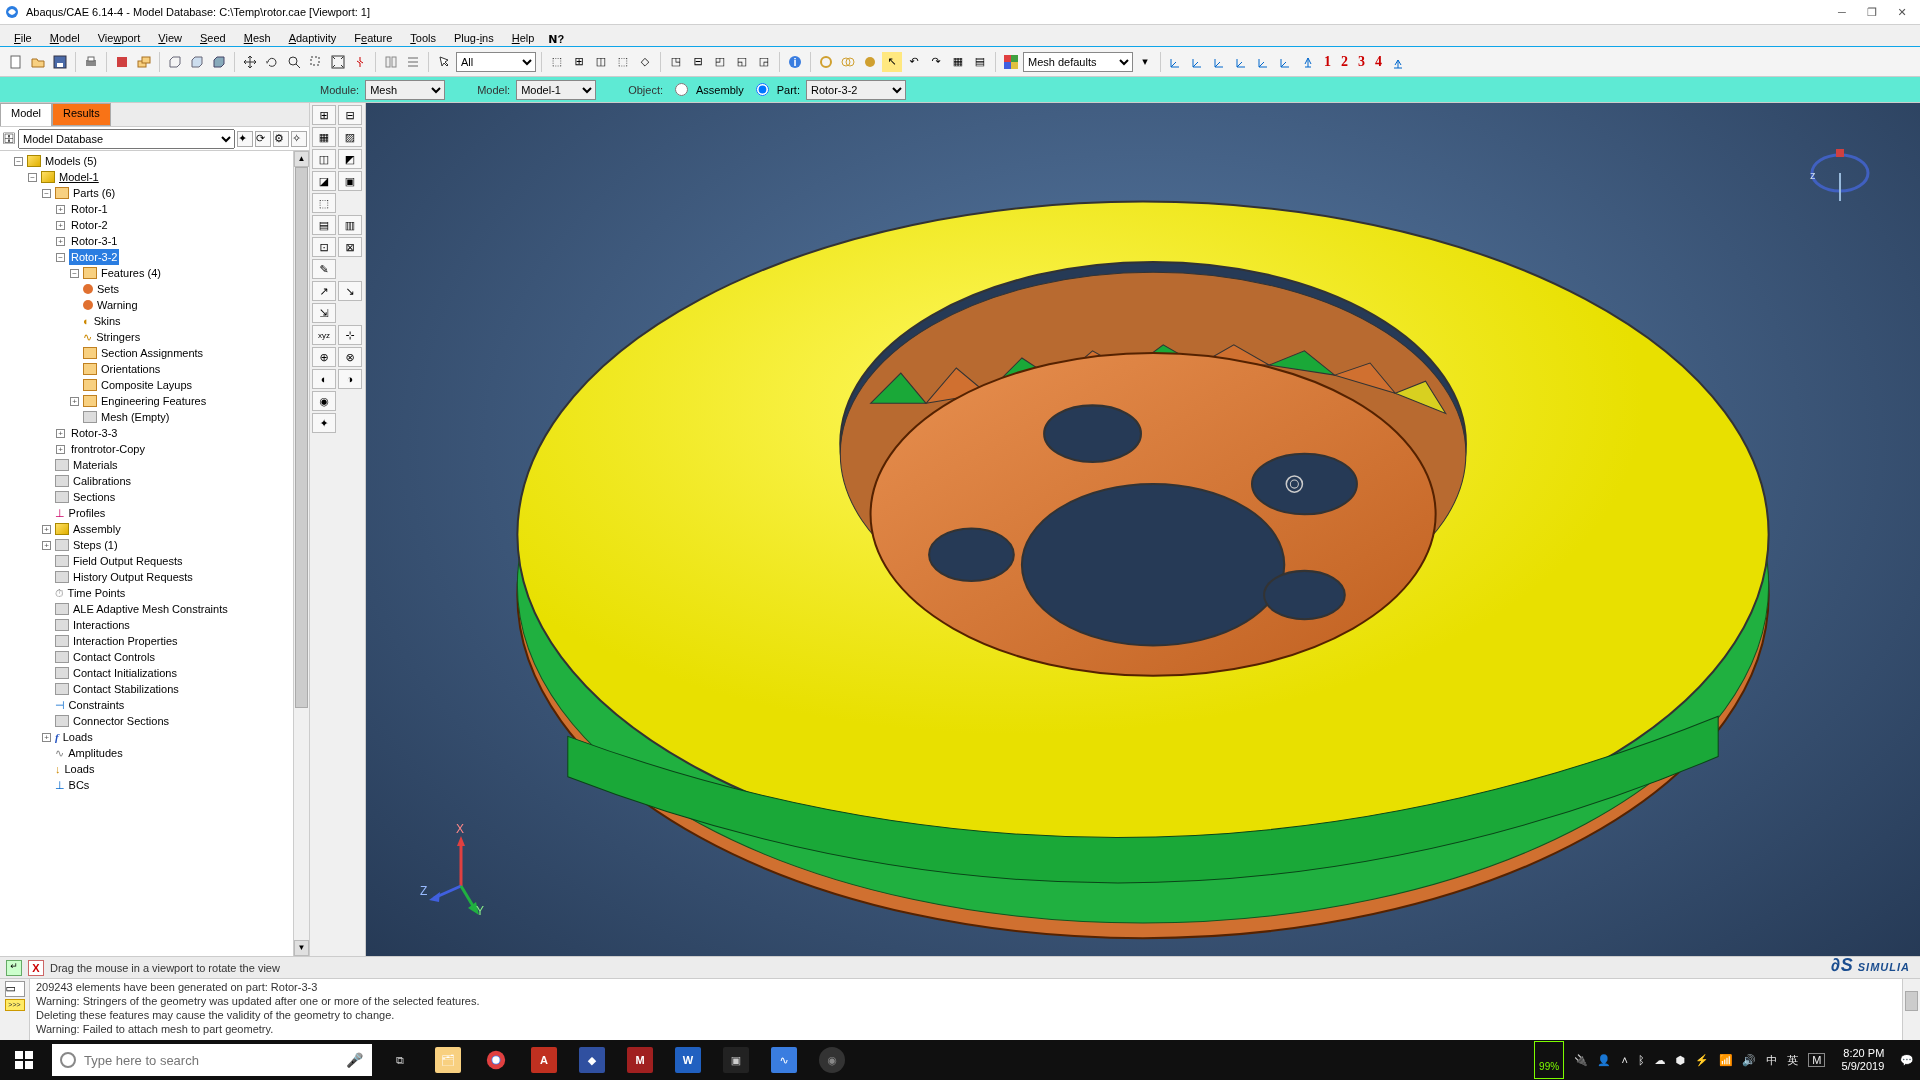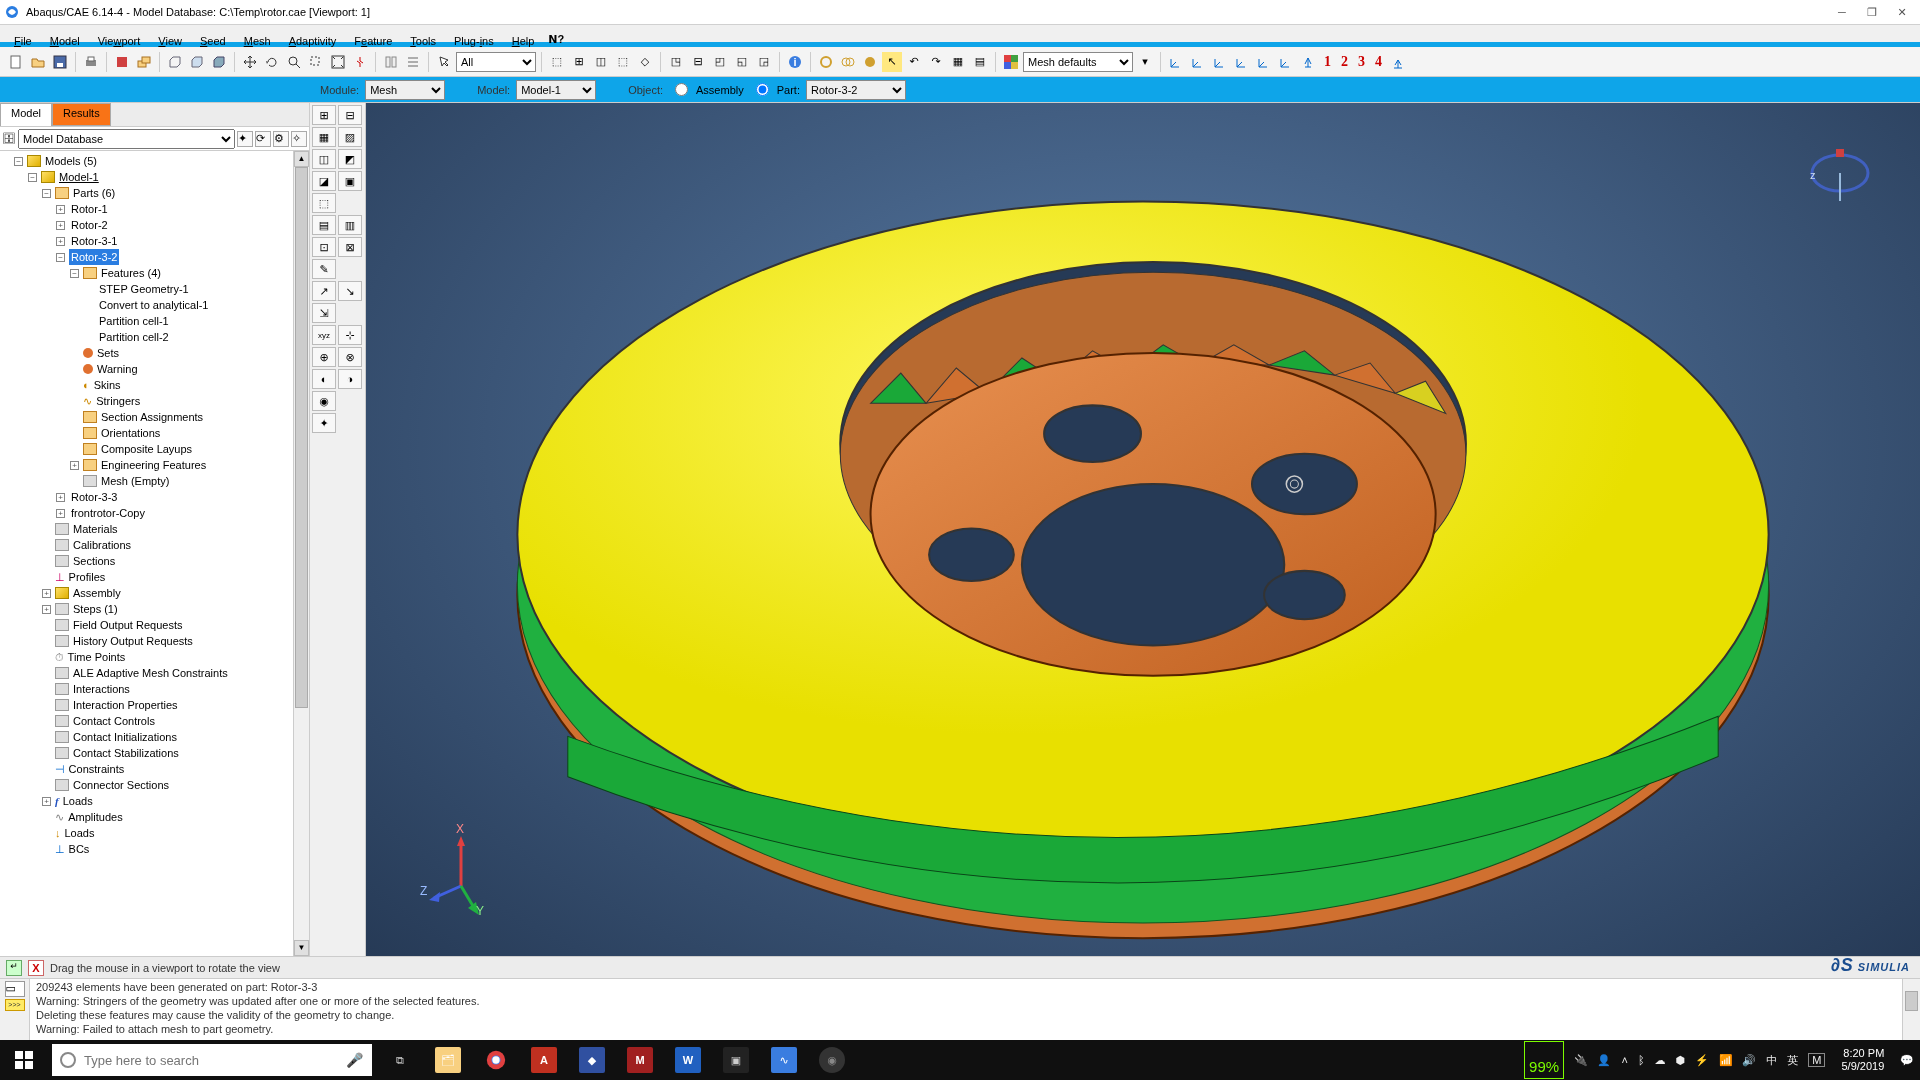--- a/index.html
+++ b/index.html
@@ -6,34 +6,34 @@
 body { width:1920px; height:1080px; background:#fff; overflow:hidden; display:flex; flex-direction:column; }
 
 
 .titlebar { height:25px; background:#fff; display:flex; align-items:center; padding:0 4px; border-bottom:1px solid #d0d0d0; }
 .titlebar .app-icon { width:16px; height:16px; margin-right:6px; }
 .titlebar .title { color:#000; flex:1; }
 .titlebar .win-btns { display:flex; gap:2px; }
 .titlebar .win-btn { width:28px; height:20px; display:flex; align-items:center; justify-content:center; color:#555; }
 
 
-.menubar { height:22px; background:#f0f0f0; display:flex; align-items:flex-start; padding:8px 6px; gap:2px; border-bottom:5px solid #0ea5e9; }
+.menubar { height:22px; background:#f0f0f0; display:flex; align-items:flex-end; padding:0 6px; gap:2px; border-bottom:1px solid #0ea5e9; }
 .menubar .menu-item { padding:2px 8px; cursor:default; }
 .menubar .menu-item u { text-decoration:underline; }
 .menubar .help-glyph { margin-left:4px; font-weight:bold; }
 
 
 .toolbar { height:30px; background:#f4f4f4; display:flex; align-items:center; padding:2px 6px; gap:2px; border-bottom:1px solid #ccc; }
 .toolbar .tb-btn { width:20px; height:20px; border:1px solid transparent; display:flex; align-items:center; justify-content:center; }
 .toolbar .sep { width:1px; height:20px; background:#ccc; margin:0 3px; }
 .toolbar select, .toolbar input[type=text] { height:20px; font-size:11px; border:1px solid #888; background:#fff; }
 .num-btn { color:#c00; font-weight:bold; font-family:serif; font-size:14px; padding:0 4px; }
 
 
-.context-bar { height:26px; background:#0ea5e9; display:flex; align-items:center; padding:0 10px; gap:6px; border-bottom:1px solid #ccc; }
+.context-bar { height:26px; background:#5eead4; display:flex; align-items:center; padding:0 10px; gap:6px; border-bottom:1px solid #ccc; }
 .context-bar .label { color:#333; }
 .context-bar select { height:20px; min-width:80px; border:1px solid #888; }
 .context-bar input[type=radio] { margin:0 2px 0 6px; }
 
 
 .main { flex:1; display:flex; min-height:0; }
 .tree-header { height:24px; display:flex; align-items:center; gap:2px; padding:2px; border-bottom:1px solid #ccc; }
 .tree-header select { flex:1; height:20px; }
 .tree-header .hb { width:16px; height:16px; border:1px solid #aaa; background:#f8f8f8; }
 .tree { flex:1; overflow:auto; padding:2px 0; }
@@ -86,21 +86,21 @@
 .taskbar .start { width:48px; height:40px; display:flex; align-items:center; justify-content:center; }
 .taskbar .win-logo { width:18px; height:18px; }
 .search-wrap { position:relative; flex:0 0 320px; height:32px; margin:0 4px; background:#fff; display:flex; align-items:center; }
 .search-wrap .cortana { position:absolute; left:8px; width:16px; height:16px; border:2px solid #888; border-radius:50%; }
 .search-wrap input { border:none; outline:none; flex:1; margin-left:32px; font-size:13px; color:#666; background:transparent; }
 .search-wrap .mic { position:absolute; right:8px; color:#888; font-size:14px; }
 .taskbar .task-btn { width:48px; height:40px; display:flex; align-items:center; justify-content:center; }
 .taskbar .task-icon { width:26px; height:26px; display:flex; align-items:center; justify-content:center; border-radius:2px; }
 .taskbar .tray { margin-left:auto; display:flex; align-items:center; gap:10px; padding:0 6px; }
 .taskbar .tray .t-item { color:#eee; font-size:11px; }
-.taskbar .battery { border:1px solid #7cfc00; color:#7cfc00; padding:18px 4px; font-size:15px; height:16px; line-height:14px; }
+.taskbar .battery { border:1px solid #7cfc00; color:#7cfc00; padding:18px 4px; font-size:10px; height:16px; line-height:14px; }
 .taskbar .clock { text-align:right; font-size:11px; line-height:13px; padding:0 6px; }
 
 
 .ico { width:14px; height:14px; }
 </style>
 </head>
 <body>
 
 <div class="titlebar">
   <svg class="app-icon" viewBox="0 0 16 16">
@@ -400,38 +400,20 @@
               <li>
                     <span class="plusbox">−</span>
                     <span class="label selected">Rotor-3-2</span>
                   </li>
               <ul>
                 <li>
                       <span class="plusbox">−</span>
                       <span class="node-icon folder"></span>
                       <span class="label">Features (4)</span>
                     </li>
-                <ul>
-                  <li>
-                        <span class="noplusbox"></span>
-                        <span class="label">STEP Geometry-1</span>
-                      </li>
-                  <li>
-                        <span class="noplusbox"></span>
-                        <span class="label">Convert to analytical-1</span>
-                      </li>
-                  <li>
-                        <span class="noplusbox"></span>
-                        <span class="label">Partition cell-1</span>
-                      </li>
-                  <li>
-                        <span class="noplusbox"></span>
-                        <span class="label">Partition cell-2</span>
-                      </li>
-                </ul>
                 <li>
                       <span class="noplusbox"></span>
                       <span class="node-icon orange-dot"></span>
                       <span class="label">Sets</span>
                     </li>
                 <li>
                       <span class="noplusbox"></span>
                       <span class="node-icon orange-dot"></span>
                       <span class="label">Warning</span>
                     </li>

